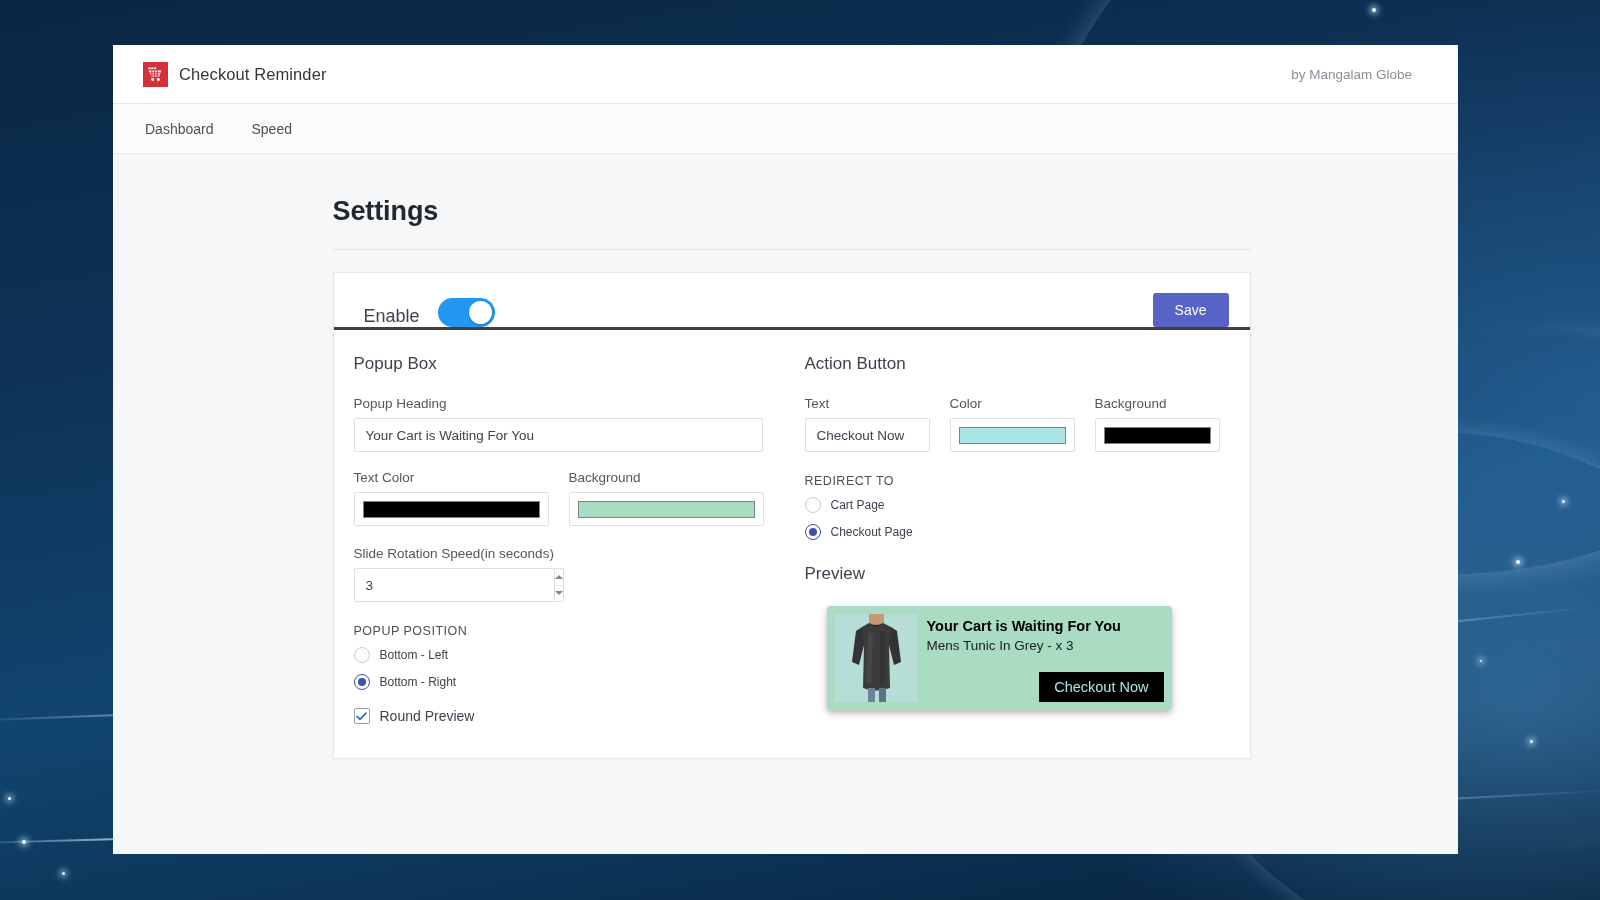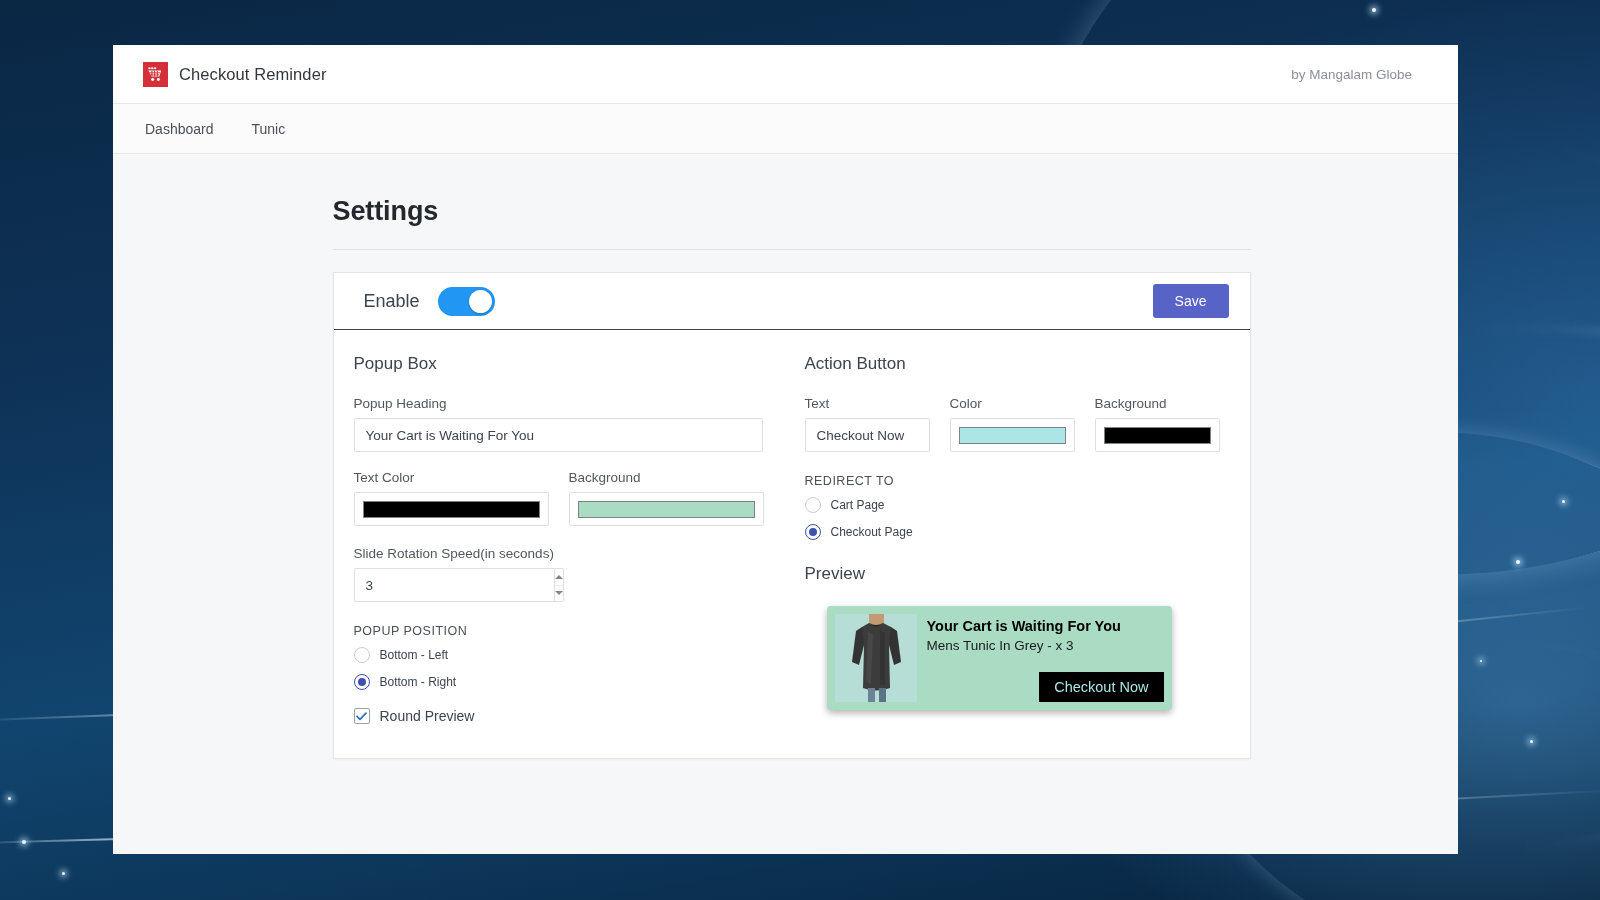--- a/index.html
+++ b/index.html
@@ -141,22 +141,22 @@
   }
 
   
   #settings-card {
     background: #ffffff;
     border: 1px solid #e4e6e8;
     box-shadow: 0 1px 2px rgba(0,0,0,0.04);
   }
   #card-topbar {
     height: 57px;
-    border-bottom: 1px solid #404040;
-    display: flex; align-items: center;
+    border-bottom: 3px solid #404040;
+    display: flex; align-items: flex-end;
     padding: 0 21px 0 30px;
   }
   #enable-label {
     font-size: 18px; color: #3c4450; font-weight: 400;
     margin-right: 18px;
   }
   
   #enable-toggle {
     width: 57px; height: 29px; border-radius: 15px;
     background: #2196f3; position: relative; cursor: pointer; flex: none;
@@ -364,21 +364,21 @@
           <circle cx="16" cy="19" r="2.1" fill="#ffffff"></circle>
         </svg>
       </div>
       <span id="brand-title">Checkout Reminder</span>
     </div>
     <span id="byline">by Mangalam Globe</span>
   </div>
 
   <div id="app-nav">
     <span class="nav-item">Dashboard</span>
-    <span class="nav-item">Tunic</span>
+    <span class="nav-item">Speed</span>
   </div>
 
   <div id="page">
     <div id="page-inner">
 
       <h1 id="page-title">Settings</h1>
 
       <div id="settings-card">
 
         <div id="card-topbar">

